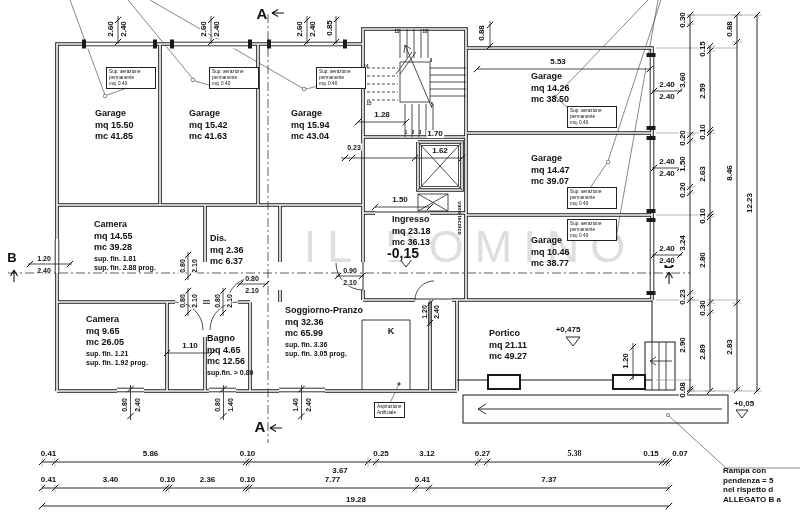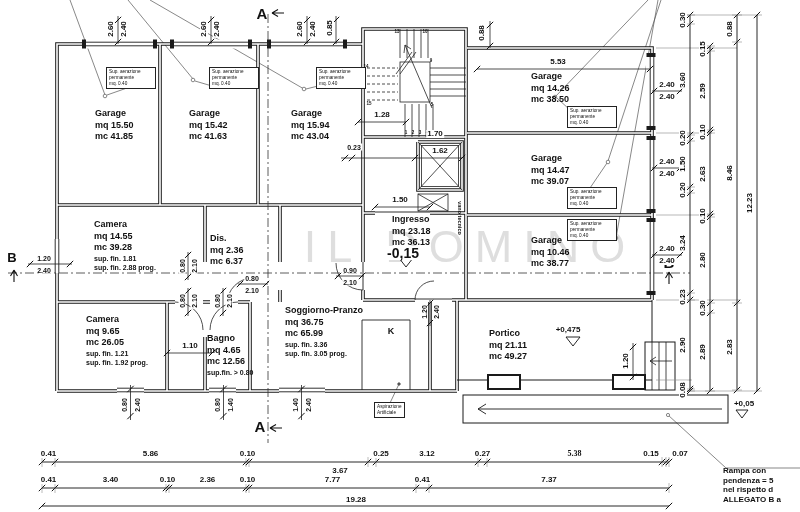--- a/index.html
+++ b/index.html
@@ -427,21 +427,21 @@
       <div class="sm">sup. fin. 1.92 prog.</div>
     </div>
     <div class="room" style="left: 207px; top: 333px;">
       <div>Bagno</div>
       <div>mq 4.65</div>
       <div>mc 12.56</div>
       <div class="sm">sup.fin. &gt; 0.80</div>
     </div>
     <div class="room" style="left: 285px; top: 305px;">
       <div>Soggiorno-Pranzo</div>
-      <div>mq 36.75</div>
+      <div>mq 32.36</div>
       <div>mc 65.99</div>
       <div class="sm">sup. fin. 3.36</div>
       <div class="sm">sup. fin. 3.05 prog.</div>
     </div>
     <div class="room" style="left: 392px; top: 214px;">
       <div>Ingresso</div>
       <div>mq 23.18</div>
       <div>mc 36.13</div>
     </div>
     <div class="room" style="left: 489px; top: 328px;">

